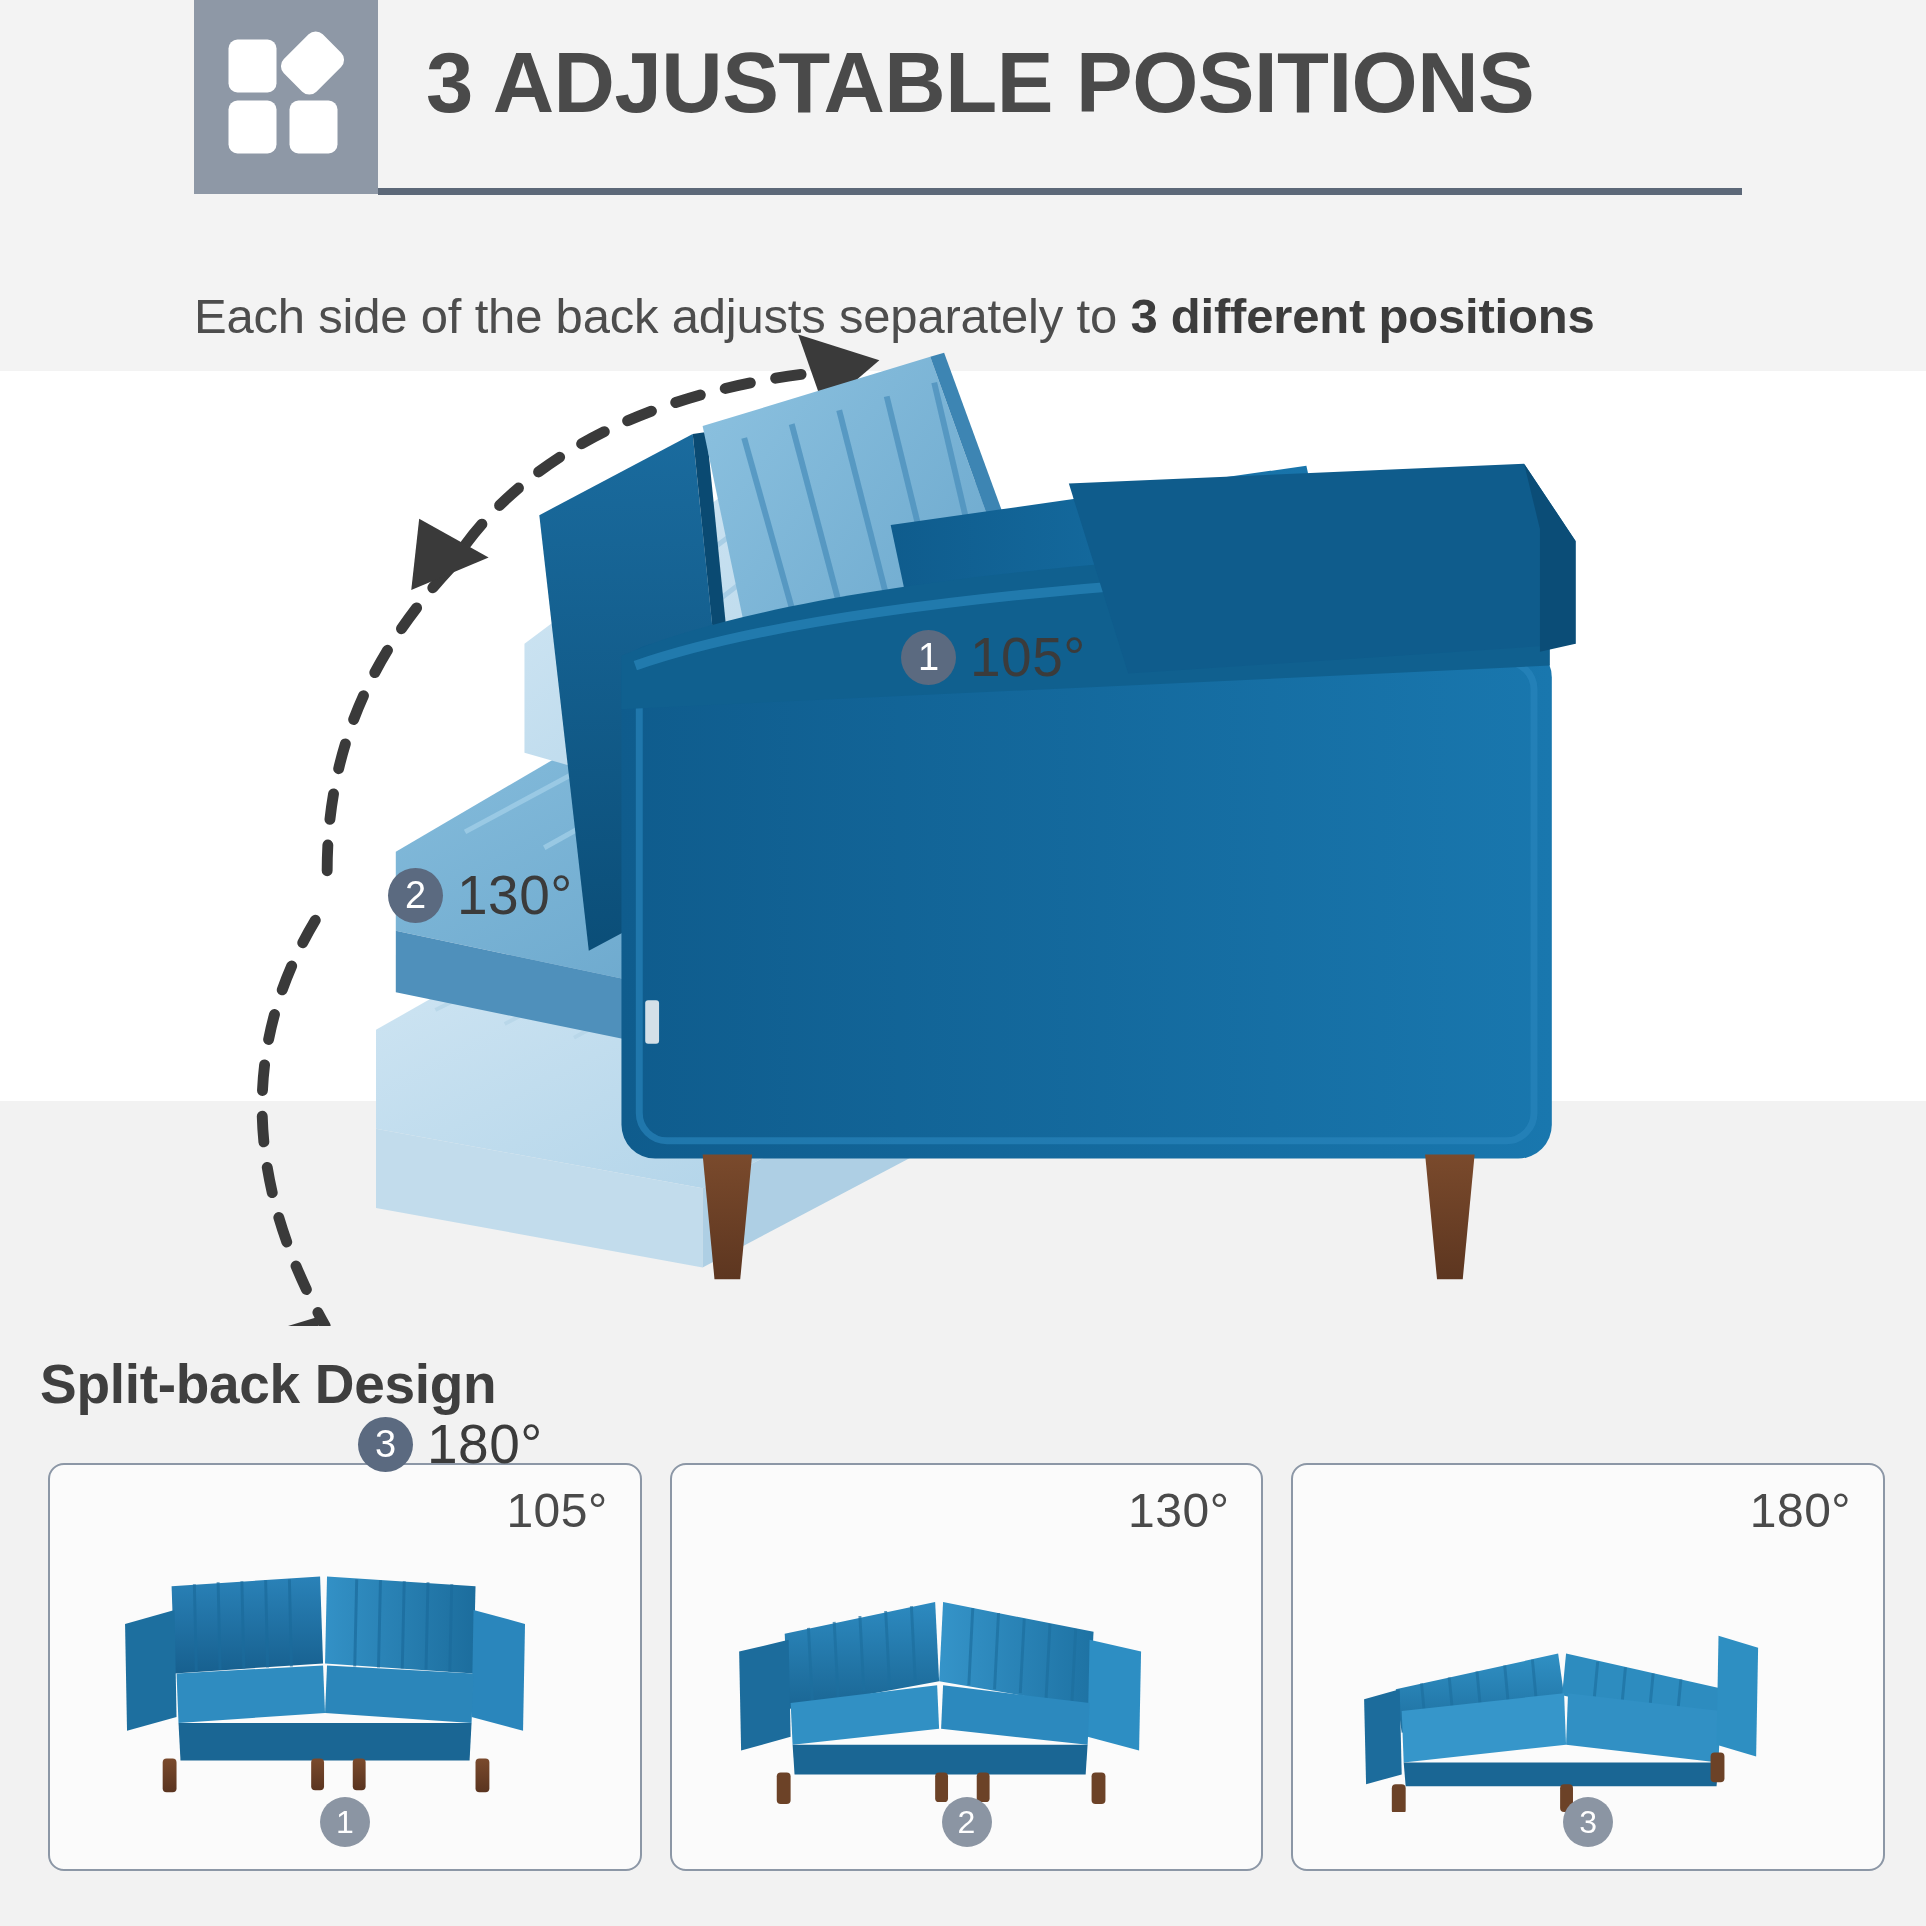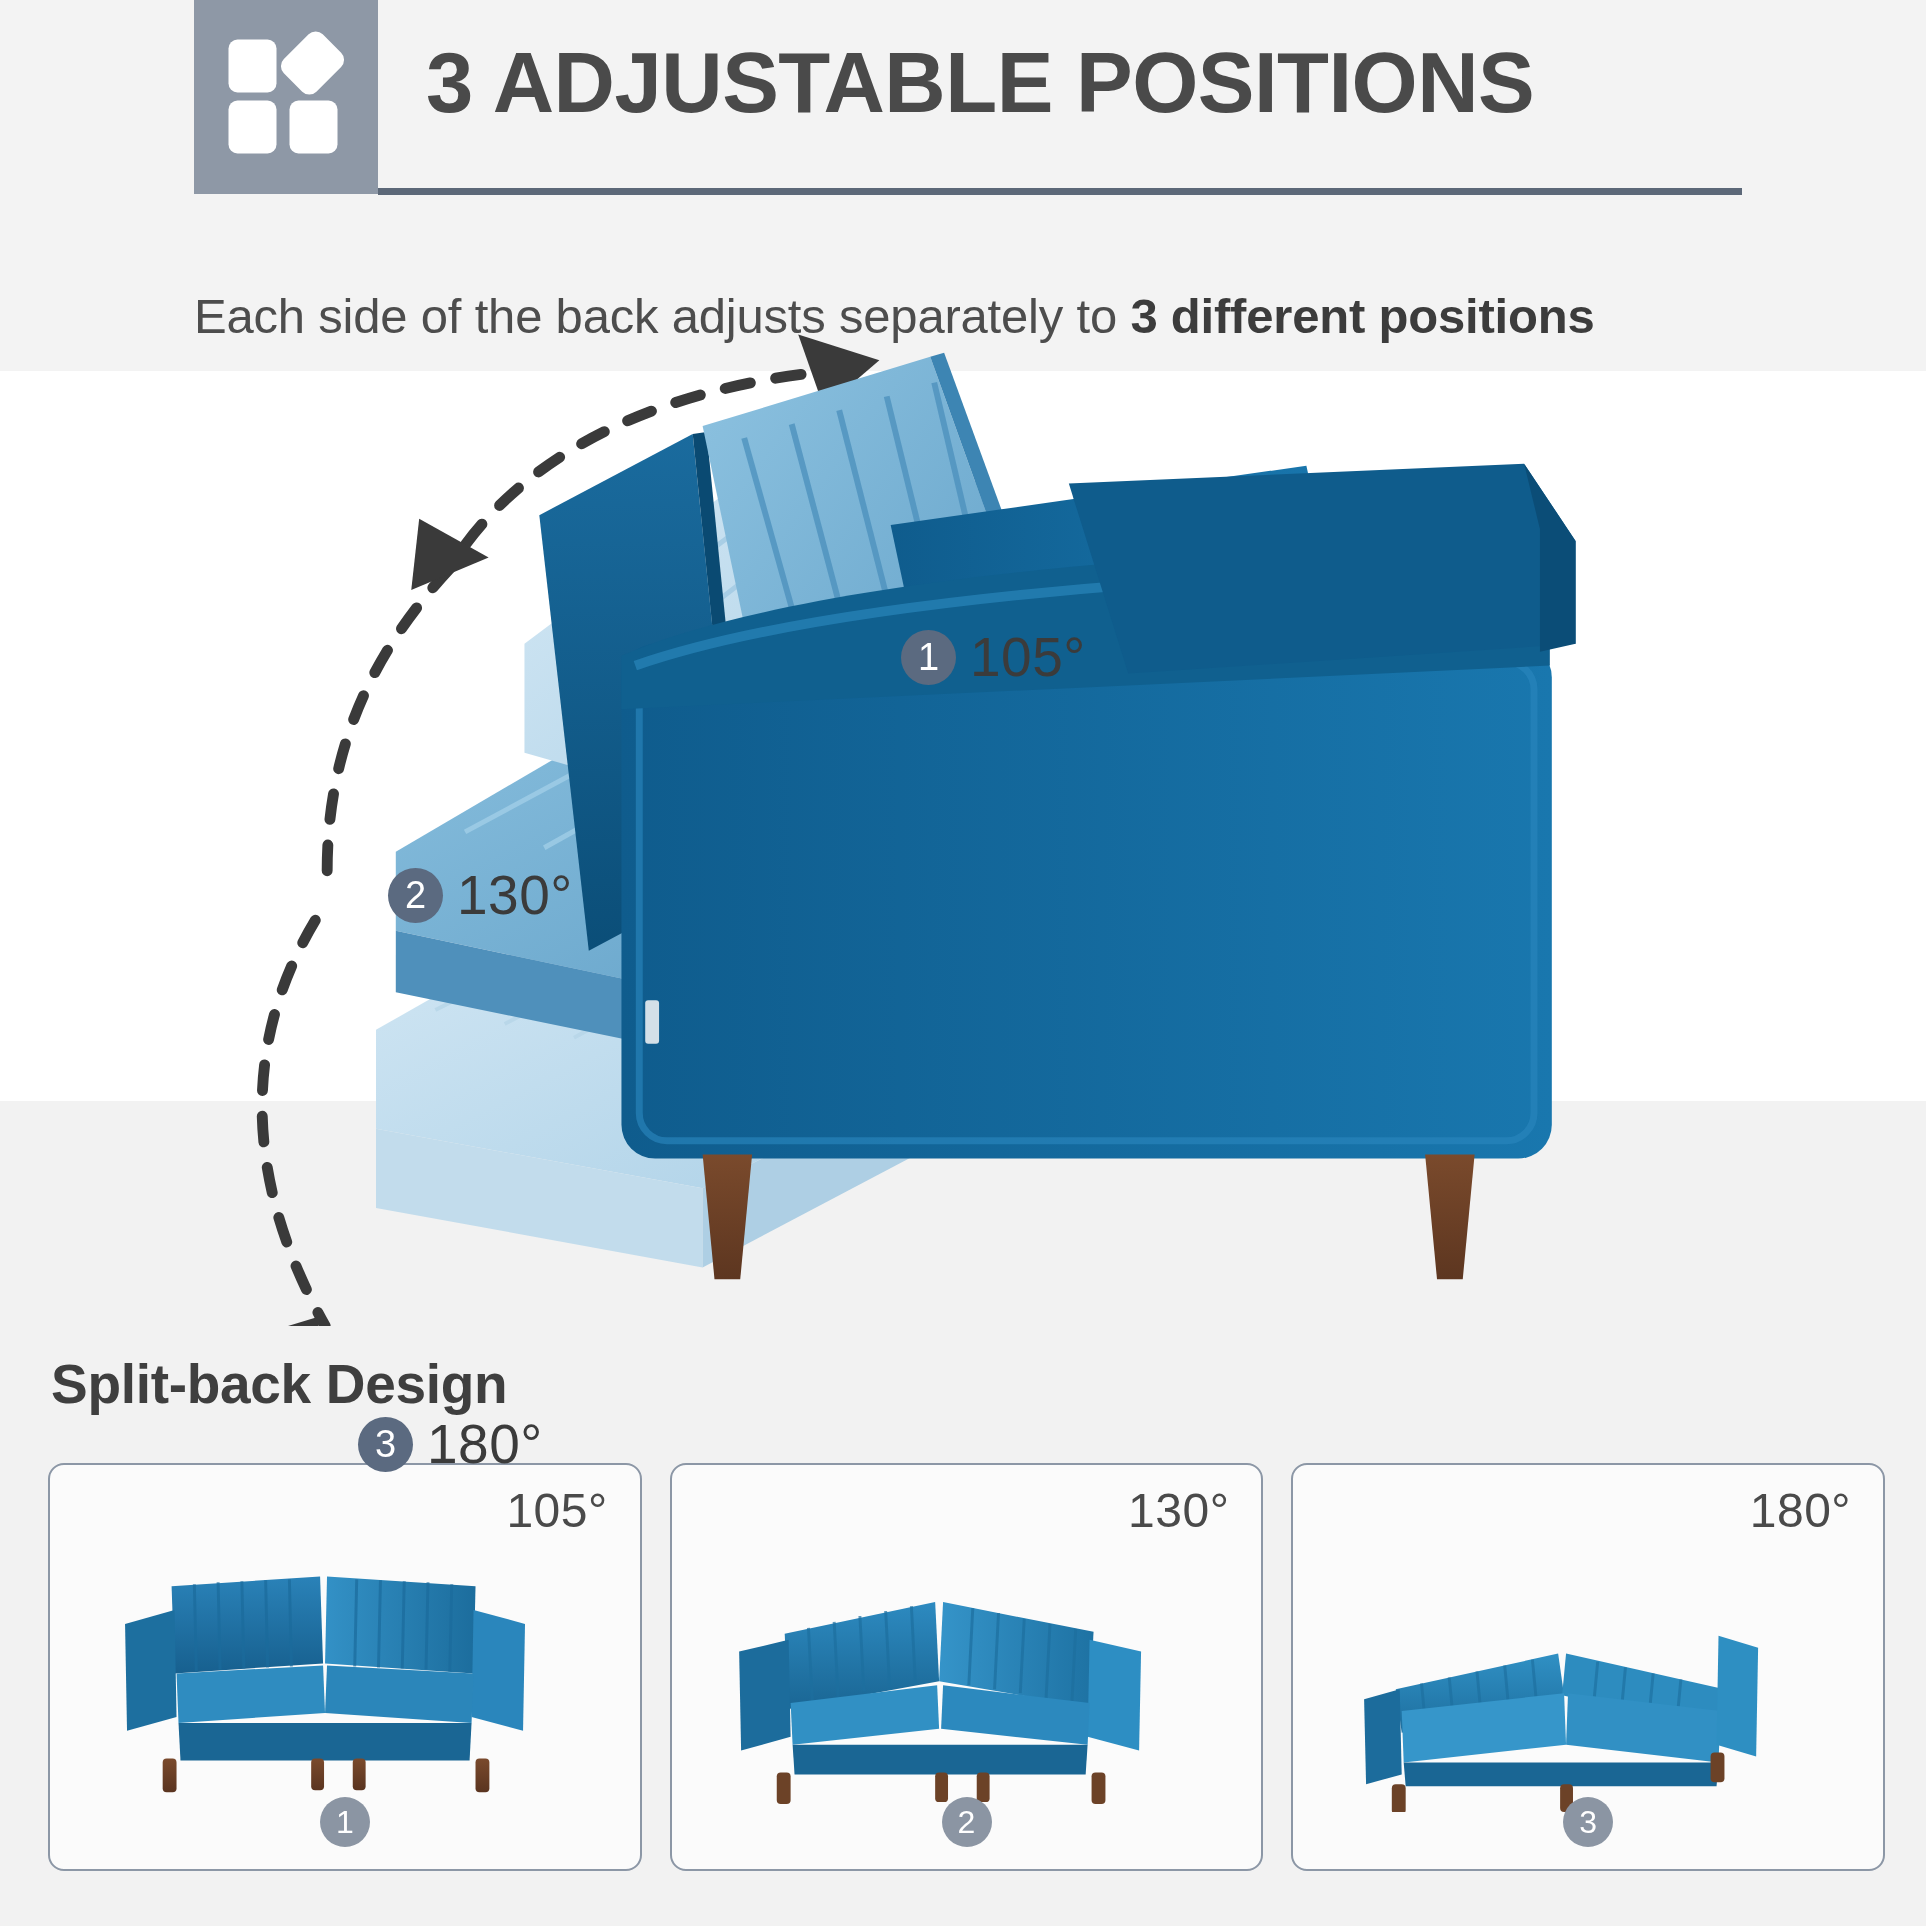--- a/index.html
+++ b/index.html
@@ -110,21 +110,21 @@
   .pos-deg {
     font-size: 55px; color: #3b3b3b; font-weight: 400;
     letter-spacing: 0.5px;
   }
   .lbl1 { left: 901px; top: 348px; }
   .lbl2 { left: 388px; top: 586px; }
   .lbl3 { left: 358px; top: 1135px; }
 
   
   .split-heading {
-    position: absolute; left: 51px; top: 1352px;
+    position: absolute; left: 40px; top: 1352px;
     font-size: 55px; font-weight: 700; color: #3f3f3f;
     letter-spacing: -0.3px;
   }
   .cards {
     position: absolute; left: 48px; top: 1463px;
     width: 1837px; height: 408px;
     display: flex; gap: 28px;
   }
   .card {
     position: relative;

